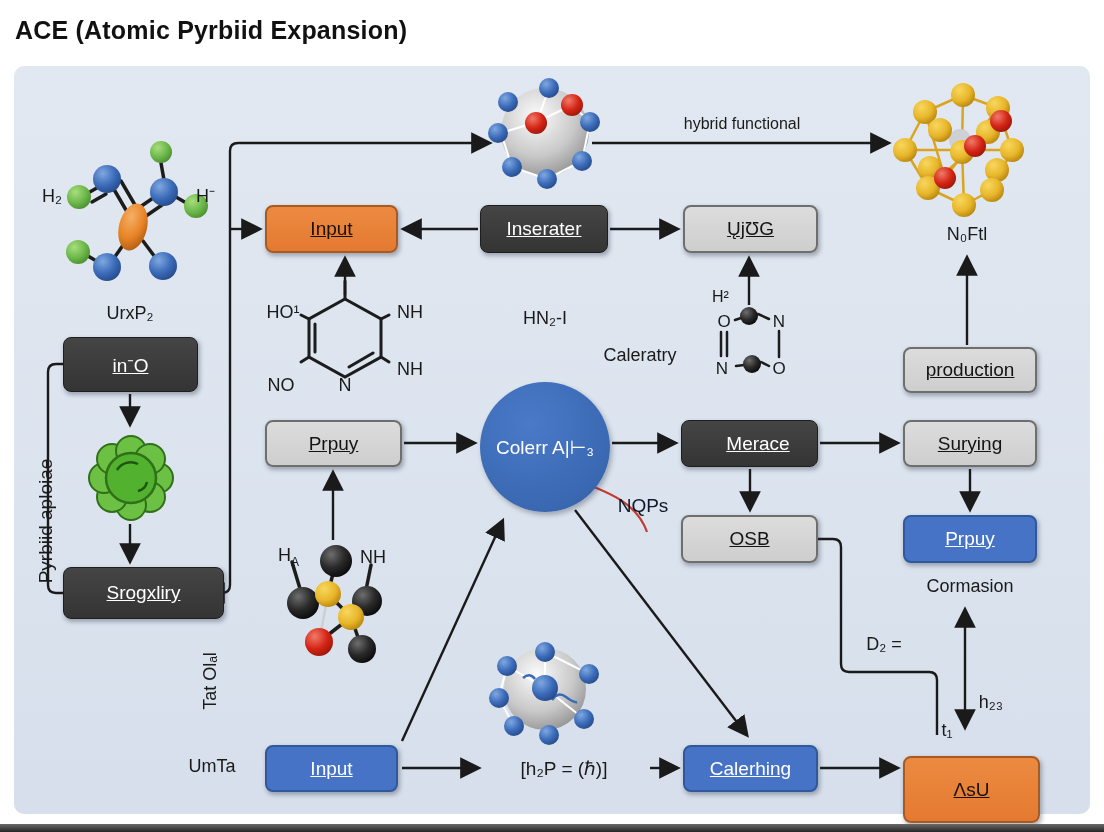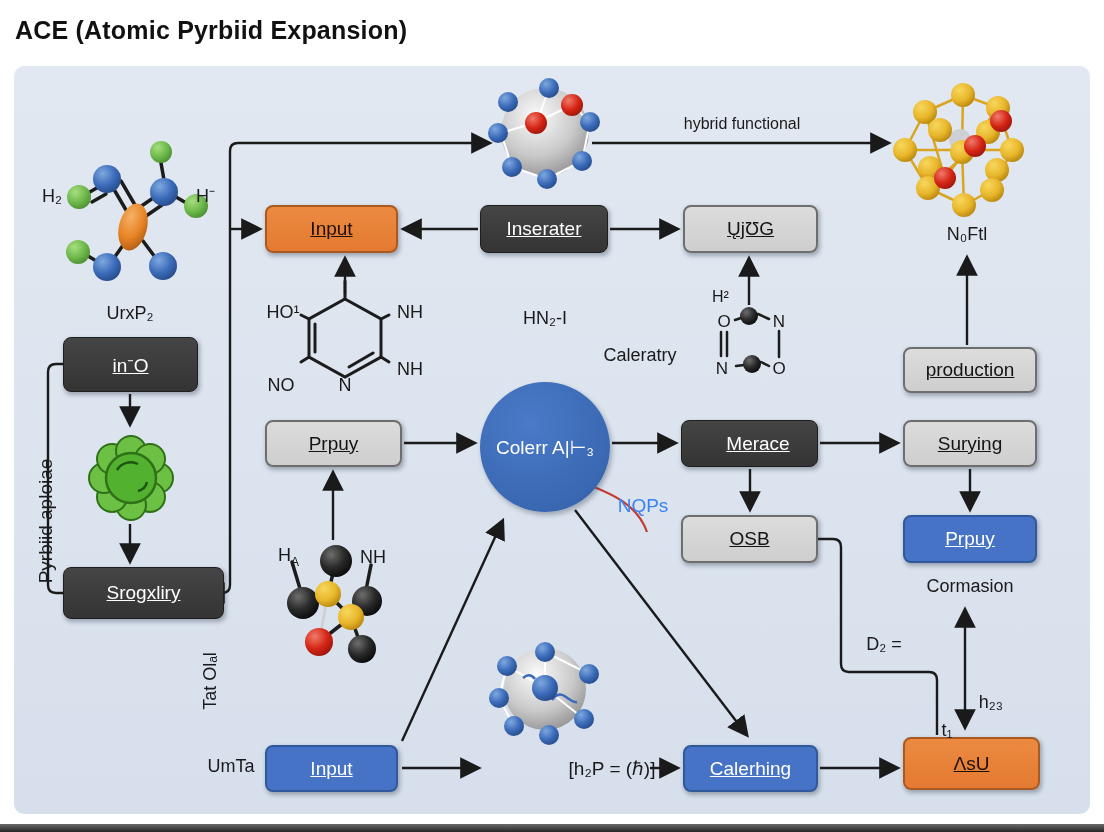--- a/index.html
+++ b/index.html
@@ -19,21 +19,21 @@
   .orange { background:linear-gradient(180deg,#ec8a41,#e47a31); color:#1d1107; border:2px solid #a85a20; }
   .blue   { background:linear-gradient(180deg,#4d79c9,#426cc0); color:#fff; border:2px solid #30599c; background-color:#4673c5; }
   .blue   { background:#4673c5; }
   .circle { position:absolute; left:480px; top:382px; width:130px; height:130px; border-radius:50%;
             background:radial-gradient(circle at 38% 32%,#4a7ac8,#3a68b2 70%,#33609f);
             color:#fff; display:flex; align-items:center; justify-content:center; font-size:19px;
             box-shadow:2px 3px 5px rgba(40,50,70,0.35); }
   .lbl { position:absolute; color:#1a1a1a; font-size:18px; white-space:nowrap; }
   .c   { transform:translate(-50%,-50%); }
   .rot { transform:translate(-50%,-50%) rotate(-90deg); }
-  .red { color:#3b82f6; font-size:19px; }
+  .red { color:#0f172a; font-size:19px; }
   svg.layer { position:absolute; left:0; top:0; width:1104px; height:832px; pointer-events:none; }
 </style>
 </head>
 <body>
 
 <div id="root">
 
   <div class="panel"></div>
 
   <svg class="layer">
@@ -288,39 +288,39 @@
   <div class="box dark" style="left:63px;top:567px;width:161px;height:52px;">Srogxliry</div>
   <div class="box gray" style="left:265px;top:420px;width:137px;height:47px;">Prpuy</div>
   <div class="circle">Colerr A|⊢₃</div>
   <div class="box dark" style="left:681px;top:420px;width:137px;height:47px;padding-left:17px;">Merace</div>
   <div class="box gray" style="left:903px;top:420px;width:134px;height:47px;">Surying</div>
   <div class="box gray" style="left:903px;top:347px;width:134px;height:46px;">production</div>
   <div class="box gray" style="left:681px;top:515px;width:137px;height:48px;">OSB</div>
   <div class="box blue" style="left:903px;top:515px;width:134px;height:48px;">Prpuy</div>
   <div class="box blue" style="left:265px;top:745px;width:133px;height:47px;">Input</div>
   <div class="box blue" style="left:683px;top:745px;width:135px;height:47px;">Calerhing</div>
-  <div class="box orange" style="left:903px;top:737px;width:137px;height:53px;">ΛsU</div>
+  <div class="box orange" style="left:903px;top:756px;width:137px;height:67px;">ΛsU</div>
 
   <div class="lbl c" style="left:742px;top:124px;font-size:16px;">hybrid functional</div>
   <div class="lbl" style="left:42px;top:186px;">H₂</div>
   <div class="lbl" style="left:196px;top:183px;">H⁻</div>
   <div class="lbl c" style="left:130px;top:313px;">UrxP₂</div>
   <div class="lbl rot" style="left:46px;top:521px;font-size:19px;">Pyrbiid aploiae</div>
   <div class="lbl c" style="left:545px;top:318px;">HN₂-I</div>
   <div class="lbl c" style="left:640px;top:355px;">Caleratry</div>
   <div class="lbl" style="left:712px;top:288px;font-size:16px;">H²</div>
   <div class="lbl c" style="left:967px;top:234px;">N₀Ftl</div>
   <div class="lbl c red" style="left:643px;top:506px;">NQPs</div>
   <div class="lbl c" style="left:970px;top:586px;">Cormasion</div>
   <div class="lbl c" style="left:884px;top:644px;">D₂ =</div>
   <div class="lbl c" style="left:947px;top:702px;margin-top:28px;">t₁</div>
   <div class="lbl c" style="left:991px;top:702px;">h₂₃</div>
   <div class="lbl rot" style="left:210px;top:681px;">Tat Olₐl</div>
-  <div class="lbl c" style="left:231px;top:766px;">UmTa</div>
-  <div class="lbl c" style="left:564px;top:768px;font-size:19px;margin-left:48px;">[h₂P = (ℏ)]</div>
+  <div class="lbl c" style="left:212px;top:766px;">UmTa</div>
+  <div class="lbl c" style="left:564px;top:768px;font-size:19px;">[h₂P = (ℏ)]</div>
 
   <div class="lbl c" style="left:283px;top:312px;">HO¹</div>
   <div class="lbl c" style="left:410px;top:312px;">NH</div>
   <div class="lbl c" style="left:281px;top:369px;margin-top:16px;">NO</div>
   <div class="lbl c" style="left:345px;top:385px;">N</div>
   <div class="lbl c" style="left:410px;top:369px;">NH</div>
 
   <div class="lbl c" style="left:724px;top:322px;font-size:17px;">O</div>
   <div class="lbl c" style="left:779px;top:322px;font-size:17px;">N</div>
   <div class="lbl c" style="left:722px;top:369px;font-size:17px;">N</div>

